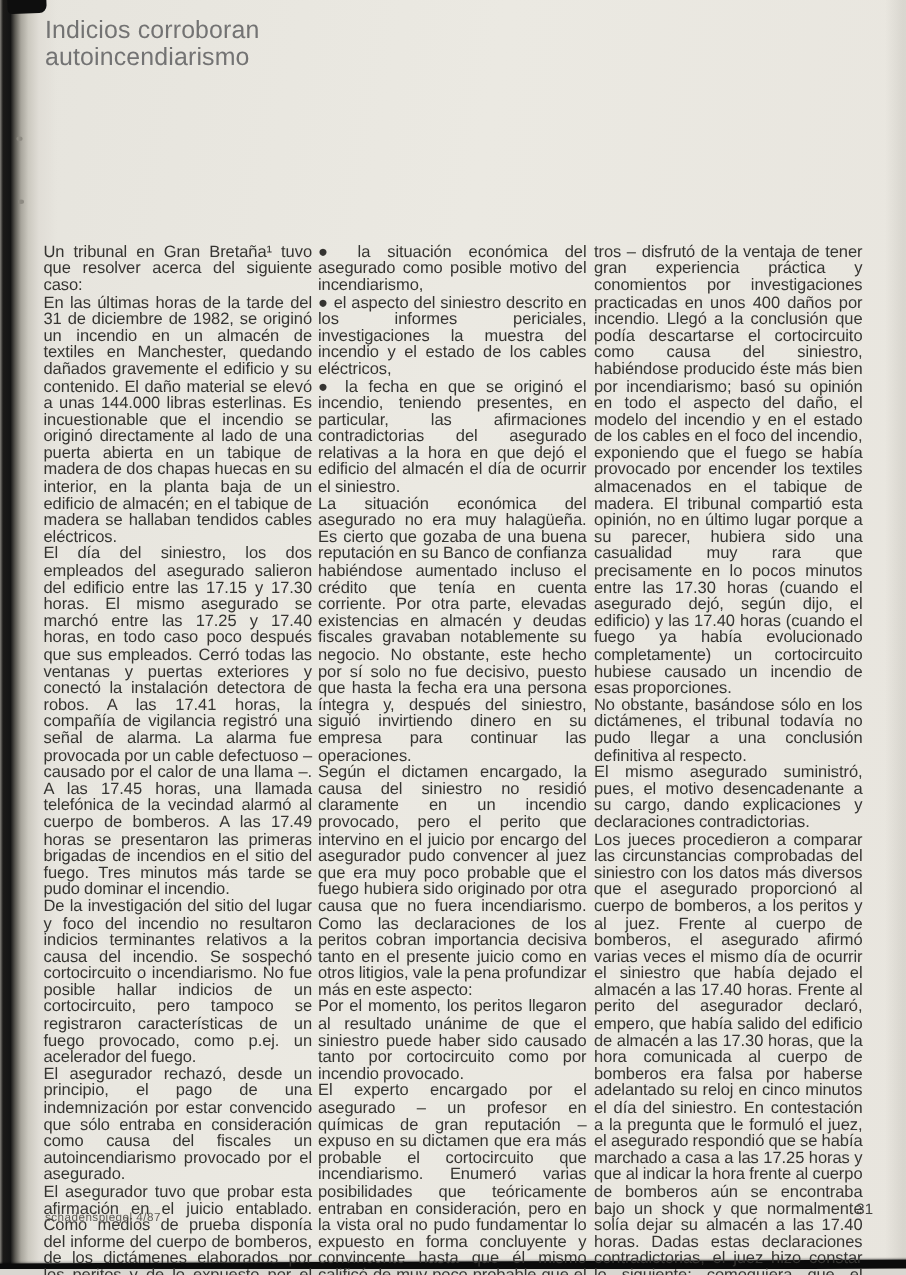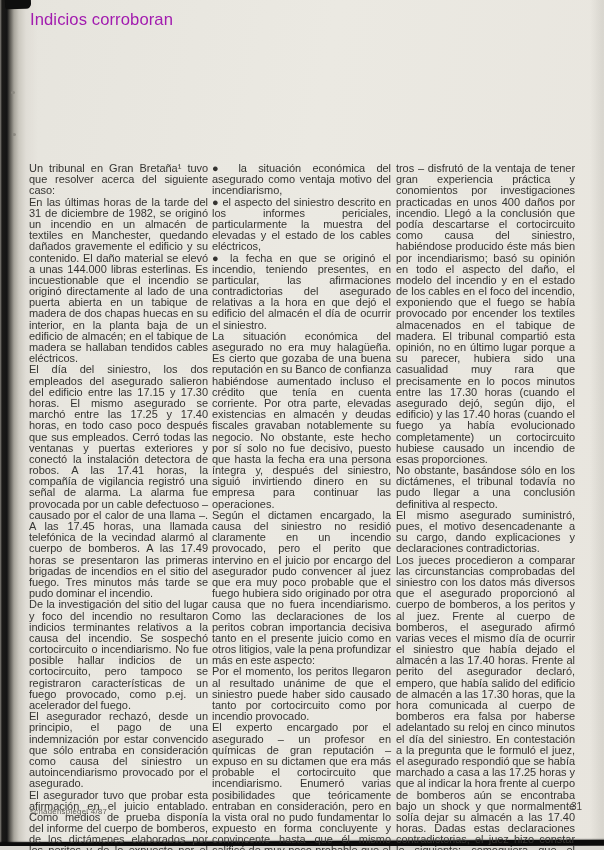--- a/index.html
+++ b/index.html
@@ -34,21 +34,21 @@
     position: absolute; left: 0; top: 846px; width: 604px; height: 4px;
     background: #d9d7d1;
   }
   .right-edge {
     position: absolute; right: 0; top: 0; bottom: 0; width: 14px;
     background: linear-gradient(to right, rgba(120,118,110,0) 0, rgba(120,118,110,0.14) 12px);
   }
   
   .title {
     position: absolute; left: 30px; top: 11px; width: 220px;
-    font-size: 16.6px; line-height: 18.4px; color: #a21caf;
+    font-size: 16.6px; line-height: 18.4px; color: #737373;
     letter-spacing: 0.1px;
   }
   .title div { white-space: nowrap; }
   .col {
     position: absolute; top: 163px; width: 179px;
     font-size: 11px; line-height: 11.18px;
     text-align: justify; color: #353431; letter-spacing: -0.05px;
     word-spacing: -0.2px;
   }
   .col-1 { left: 29px; }
@@ -70,34 +70,35 @@
 <div class="binding-shadow"></div>
 <div class="corner-mark"></div>
 <div class="dust-speck speck-a"></div>
 <div class="dust-speck speck-b"></div>
 <div class="right-edge"></div>
 <div class="bottom-edge"></div>
 <div class="below-edge"></div>
 
 <div class="title">
   <div>Indicios corroboran</div>
+  <div>autoincendiarismo</div>
 </div>
 
 <div class="col col-1">
   <p>Un tribunal en Gran Bretaña¹ tuvo que resolver acerca del siguiente caso:</p>
   <p>En las últimas horas de la tarde del 31 de diciembre de 1982, se originó un incendio en un almacén de textiles en Manchester, quedando dañados gravemente el edificio y su contenido. El daño material se elevó a unas 144.000 libras esterlinas. Es incuestionable que el incendio se originó directamente al lado de una puerta abierta en un tabique de madera de dos chapas huecas en su interior, en la planta baja de un edificio de almacén; en el tabique de madera se hallaban tendidos cables eléctricos.</p>
   <p>El día del siniestro, los dos empleados del asegurado salieron del edificio entre las 17.15 y 17.30 horas. El mismo asegurado se marchó entre las 17.25 y 17.40 horas, en todo caso poco después que sus empleados. Cerró todas las ventanas y puertas exteriores y conectó la instalación detectora de robos. A las 17.41 horas, la compañía de vigilancia registró una señal de alarma. La alarma fue provocada por un cable defectuoso – causado por el calor de una llama –. A las 17.45 horas, una llamada telefónica de la vecindad alarmó al cuerpo de bomberos. A las 17.49 horas se presentaron las primeras brigadas de incendios en el sitio del fuego. Tres minutos más tarde se pudo dominar el incendio.</p>
   <p>De la investigación del sitio del lugar y foco del incendio no resultaron indicios terminantes relativos a la causa del incendio. Se sospechó cortocircuito o incendiarismo. No fue posible hallar indicios de un cortocircuito, pero tampoco se registraron características de un fuego provocado, como p.ej. un acelerador del fuego.</p>
-  <p>El asegurador rechazó, desde un principio, el pago de una indemnización por estar convencido que sólo entraba en consideración como causa del siniestro un autoincendiarismo provocado por el asegurado.</p>
+  <p>El asegurador rechazó, desde un principio, el pago de una indemnización por estar convencido que sólo entraba en consideración como causa del fiscales un autoincendiarismo provocado por el asegurado.</p>
   <p>El asegurador tuvo que probar esta afirmación en el juicio entablado. Como medios de prueba disponía del informe del cuerpo de bomberos, de los dictámenes elaborados por los peritos y de lo expuesto por el asegurado. El asegurador logró convencer al juez del autoincendiarismo provocado por el asegurado. Al pronunciar su fallo, el tribunal se remitió a otra sentencia².</p>
 </div>
 
 <div class="col col-2">
-  <p>●  la situación económica del asegurado como ventaja motivo del incendiarismo,</p>
-  <p>●  el aspecto del siniestro descrito en los informes periciales, particularmente la muestra del elevadas y el estado de los cables eléctricos,</p>
+  <p>●  la situación económica del asegurado como posible motivo del incendiarismo,</p>
+  <p>●  el aspecto del siniestro descrito en los informes periciales, investigaciones la muestra del incendio y el estado de los cables eléctricos,</p>
   <p>●  la fecha en que se originó el incendio, teniendo presentes, en particular, las afirmaciones contradictorias del asegurado relativas a la hora en que dejó el edificio del almacén el día de ocurrir el siniestro.</p>
   <p>La situación económica del asegurado no era muy halagüeña. Es cierto que gozaba de una buena reputación en su Banco de confianza habiéndose aumentado incluso el crédito que tenía en cuenta corriente. Por otra parte, elevadas existencias en almacén y deudas fiscales gravaban notablemente su negocio. No obstante, este hecho por sí solo no fue decisivo, puesto que hasta la fecha era una persona íntegra y, después del siniestro, siguió invirtiendo dinero en su empresa para continuar las operaciones.</p>
   <p>Según el dictamen encargado, la causa del siniestro no residió claramente en un incendio provocado, pero el perito que intervino en el juicio por encargo del asegurador pudo convencer al juez que era muy poco probable que el fuego hubiera sido originado por otra causa que no fuera incendiarismo. Como las declaraciones de los peritos cobran importancia decisiva tanto en el presente juicio como en otros litigios, vale la pena profundizar más en este aspecto:</p>
   <p>Por el momento, los peritos llegaron al resultado unánime de que el siniestro puede haber sido causado tanto por cortocircuito como por incendio provocado.</p>
   <p>El experto encargado por el asegurado – un profesor en químicas de gran reputación – expuso en su dictamen que era más probable el cortocircuito que incendiarismo. Enumeró varias posibilidades que teóricamente entraban en consideración, pero en la vista oral no pudo fundamentar lo expuesto en forma concluyente y convincente hasta que él mismo calificó de muy poco probable que el siniestro se hubiese provocado por cortocircuito.</p>
   <p>El perito encargado por el asegurador – colaborador de una renombrada compañía de peritos y ajustadores de sinies-</p>
 </div>
 
 <div class="col col-3">
   <p>tros – disfrutó de la ventaja de tener gran experiencia práctica y conomientos por investigaciones practicadas en unos 400 daños por incendio. Llegó a la conclusión que podía descartarse el cortocircuito como causa del siniestro, habiéndose producido éste más bien por incendiarismo; basó su opinión en todo el aspecto del daño, el modelo del incendio y en el estado de los cables en el foco del incendio, exponiendo que el fuego se había provocado por encender los textiles almacenados en el tabique de madera. El tribunal compartió esta opinión, no en último lugar porque a su parecer, hubiera sido una casualidad muy rara que precisamente en lo pocos minutos entre las 17.30 horas (cuando el asegurado dejó, según dijo, el edificio) y las 17.40 horas (cuando el fuego ya había evolucionado completamente) un cortocircuito hubiese causado un incendio de esas proporciones.</p>

